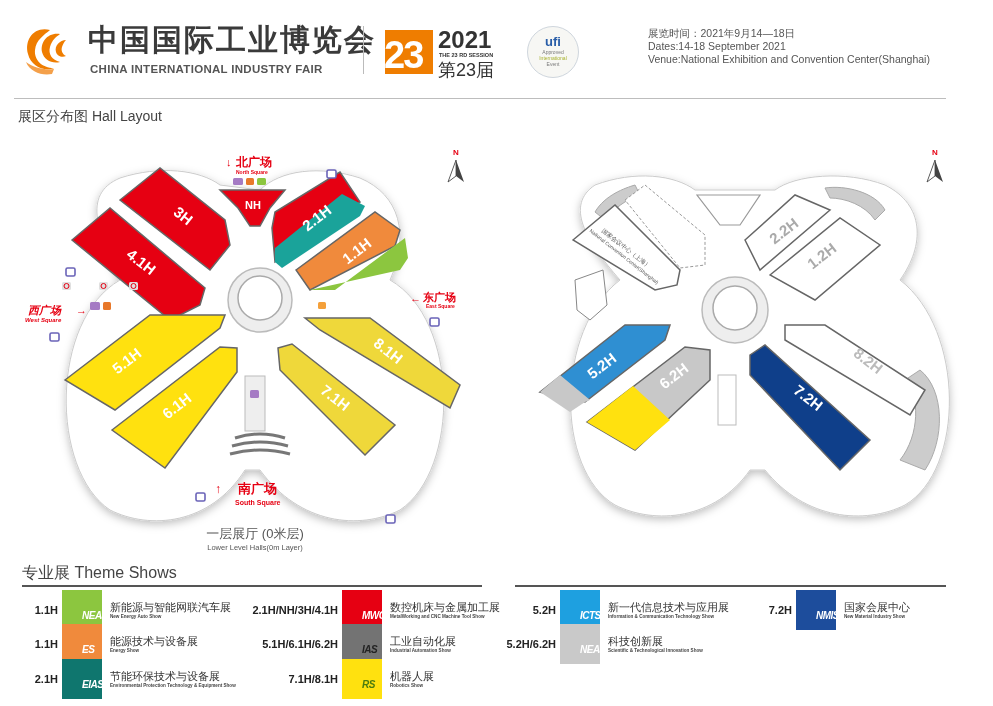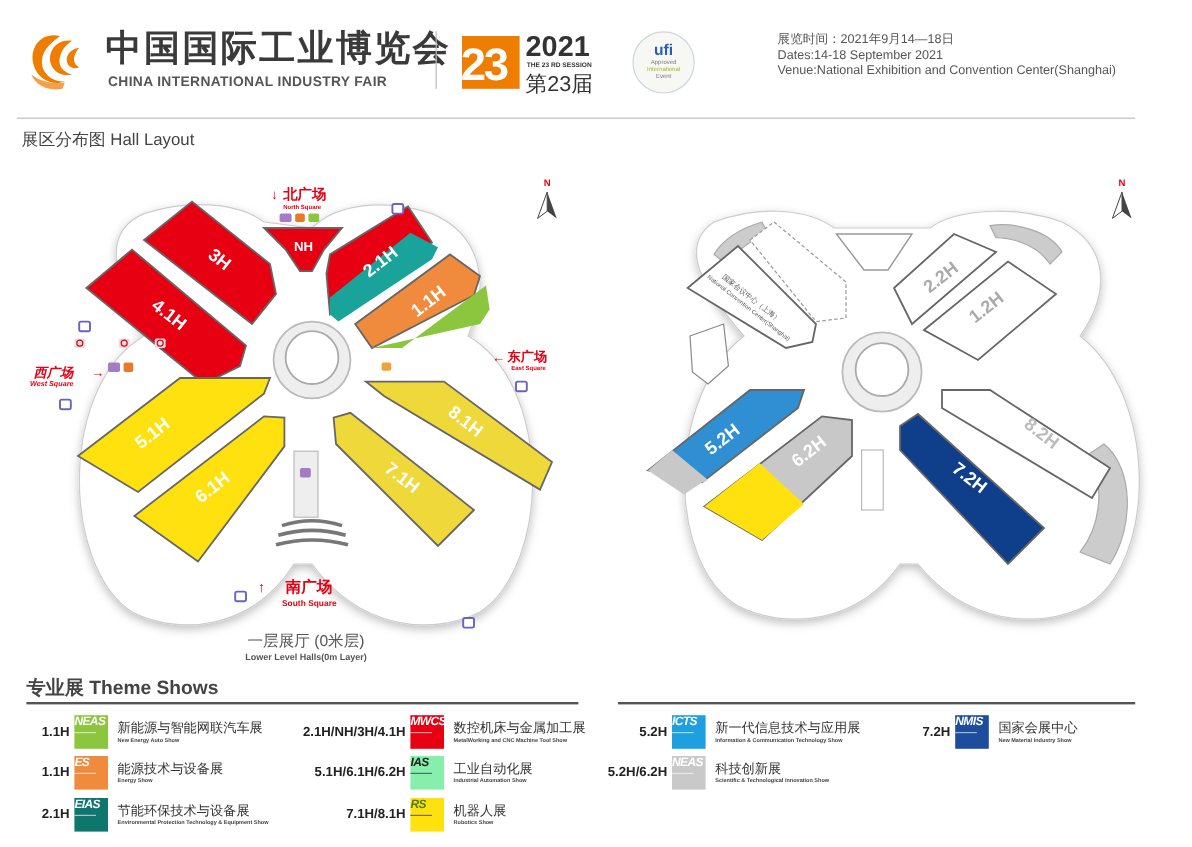--- a/index.html
+++ b/index.html
@@ -23,28 +23,28 @@
   .info { position: absolute; left: 648px; top: 27px; font-size: 10.5px; line-height: 13px; color: #555; }
   .hdr-line { position: absolute; left: 14px; top: 98px; width: 932px; height: 1px; background: #bdbdbd; }
 
   .section-title { position: absolute; left: 18px; top: 108px; font-size: 14px; color: #444; }
 
   
   .map { position: absolute; }
   .map svg { display: block; }
   .map-caption { position: absolute; text-align: center; width: 300px; }
   .cap-cn { font-size: 13px; color: #555; display: block; }
-  .cap-en { font-size: 7.5px; font-weight: bold; color: #555; display: block; }
+  .cap-en { font-size: 7.5px; font-weight: normal; color: #555; display: block; }
 
   
-  .legend-title { position: absolute; left: 22px; top: 563px; font-size: 16px; color: #444; font-weight: bold; }
+  .legend-title { position: absolute; left: 22px; top: 563px; font-size: 16px; color: #444; }
   .legend-line { position: absolute; top: 585px; height: 2px; background: #555; }
   .legend-row { position: absolute; display: flex; align-items: center; height: 28px; }
   .lg-hall { font-size: 11px; font-weight: bold; color: #222; text-align: right; margin-right: 4px; }
-  .lg-logo { width: 28px; height: 28px; display: flex; flex-direction: column; justify-content: flex-start; padding: 0; margin-right: 8px; }
+  .lg-logo { width: 28px; height: 28px; display: flex; flex-direction: column; justify-content: flex-start; padding: 20px; margin-right: 8px; }
   .lg-abbr { font-size: 10px; font-weight: bold; font-style: italic; line-height: 11px; letter-spacing: -0.5px; }
   .lg-mini { height: 1px; margin-top: 3px; width: 18px; opacity: .6; }
   .lg-text { display: flex; flex-direction: column; }
   .lg-cn { font-size: 11px; color: #333; line-height: 13px; }
   .lg-en { font-size: 4.6px; font-weight: bold; color: #444; line-height: 6px; }
 </style>
 </head>
 <body>
 
 <div class="header">
@@ -330,21 +330,21 @@
         <span class="lg-abbr">MWCS</span>
         <span class="lg-mini" style="background:#ffffff"></span>
       </span>
       <span class="lg-text">
         <span class="lg-cn">数控机床与金属加工展</span>
         <span class="lg-en">MetalWorking and CNC Machine Tool Show</span>
       </span>
     </div>
     <div class="legend-row" style="left: 240px; top: 630px;">
       <span class="lg-hall" style="width:98px">5.1H/6.1H/6.2H</span>
-      <span class="lg-logo" style="background:#86efac;color:#222222">
+      <span class="lg-logo" style="background:#737373;color:#222222">
         <span class="lg-abbr">IAS</span>
         <span class="lg-mini" style="background:#222222"></span>
       </span>
       <span class="lg-text">
         <span class="lg-cn">工业自动化展</span>
         <span class="lg-en">Industrial Automation Show</span>
       </span>
     </div>
     <div class="legend-row" style="left: 240px; top: 665px;">
       <span class="lg-hall" style="width:98px">7.1H/8.1H</span>

